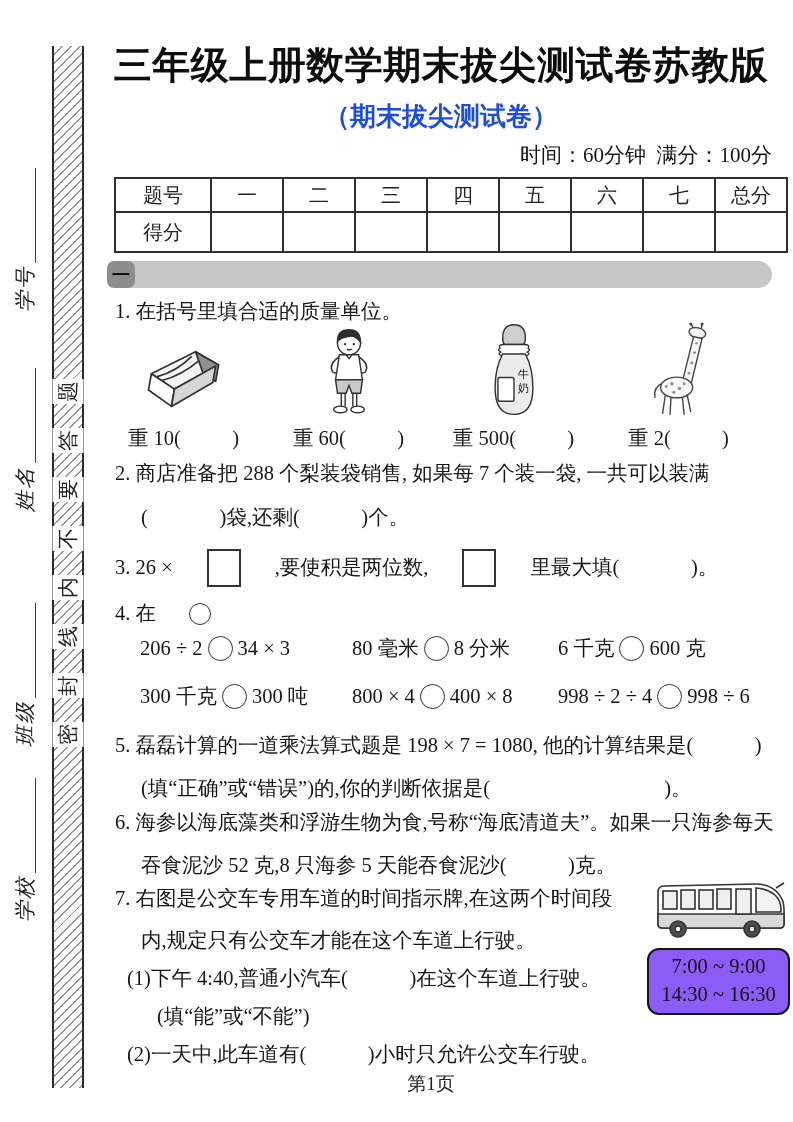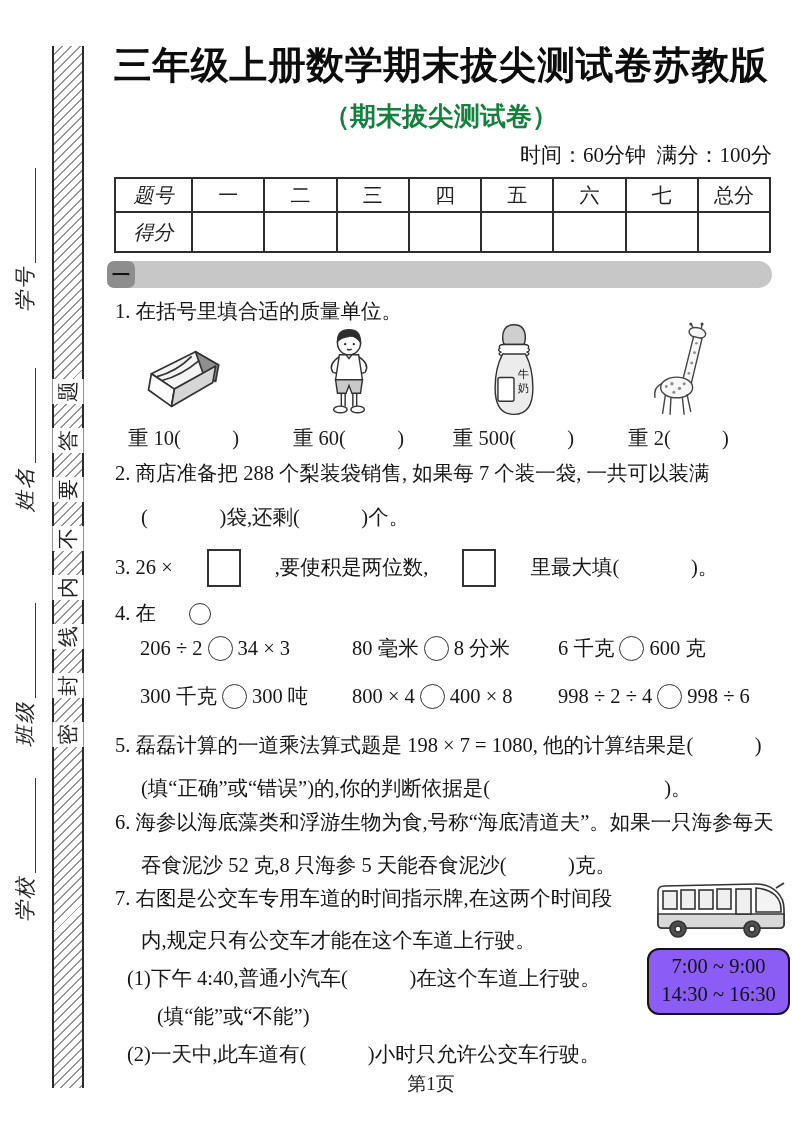--- a/index.html
+++ b/index.html
@@ -35,35 +35,35 @@
 
   
   .t-title {
     position:absolute; left:96px; top:40px; width:690px; text-align:center;
     font-family:"Liberation Sans","DejaVu Sans",sans-serif;
     font-weight:900; font-size:38px; letter-spacing:0.5px; color:#0d0d0d; white-space:nowrap;
   }
   .t-sub {
     position:absolute; left:96px; top:99px; width:690px; text-align:center;
     font-family:"Liberation Sans","DejaVu Sans",sans-serif;
-    font-weight:700; font-size:26px; color:#15803d;
+    font-weight:700; font-size:26px; color:#1d4ed8;
   }
   .t-meta {
     position:absolute; left:96px; top:141px; width:676px; text-align:right;
     font-size:21px; color:#151515;
   }
 
   
   .score-table { position:absolute; left:114px; top:177px; width:657px; border-collapse:collapse; table-layout:fixed; }
   .score-table td {
     border:2px solid #2e2e2e; text-align:center; font-size:20px; color:#222;
     height:34px; padding:0;
   }
   .score-table tr.score-row td { height:40px; }
-  .score-table td.c0 { width:77px;font-style:italic; }
+  .score-table td.c0 { width:96px; }
   .score-table td.cl { width:72px; }
 
   
   .section-bar {
     position:absolute; left:107px; top:261px; width:665px; height:27px;
     background:#c7c7c7; border-radius:14px; display:flex; align-items:center;
   }
   .sec-num {
     width:28px; height:27px; background:#8d8d8d; border-radius:7px;
     display:flex; align-items:center; justify-content:center;

